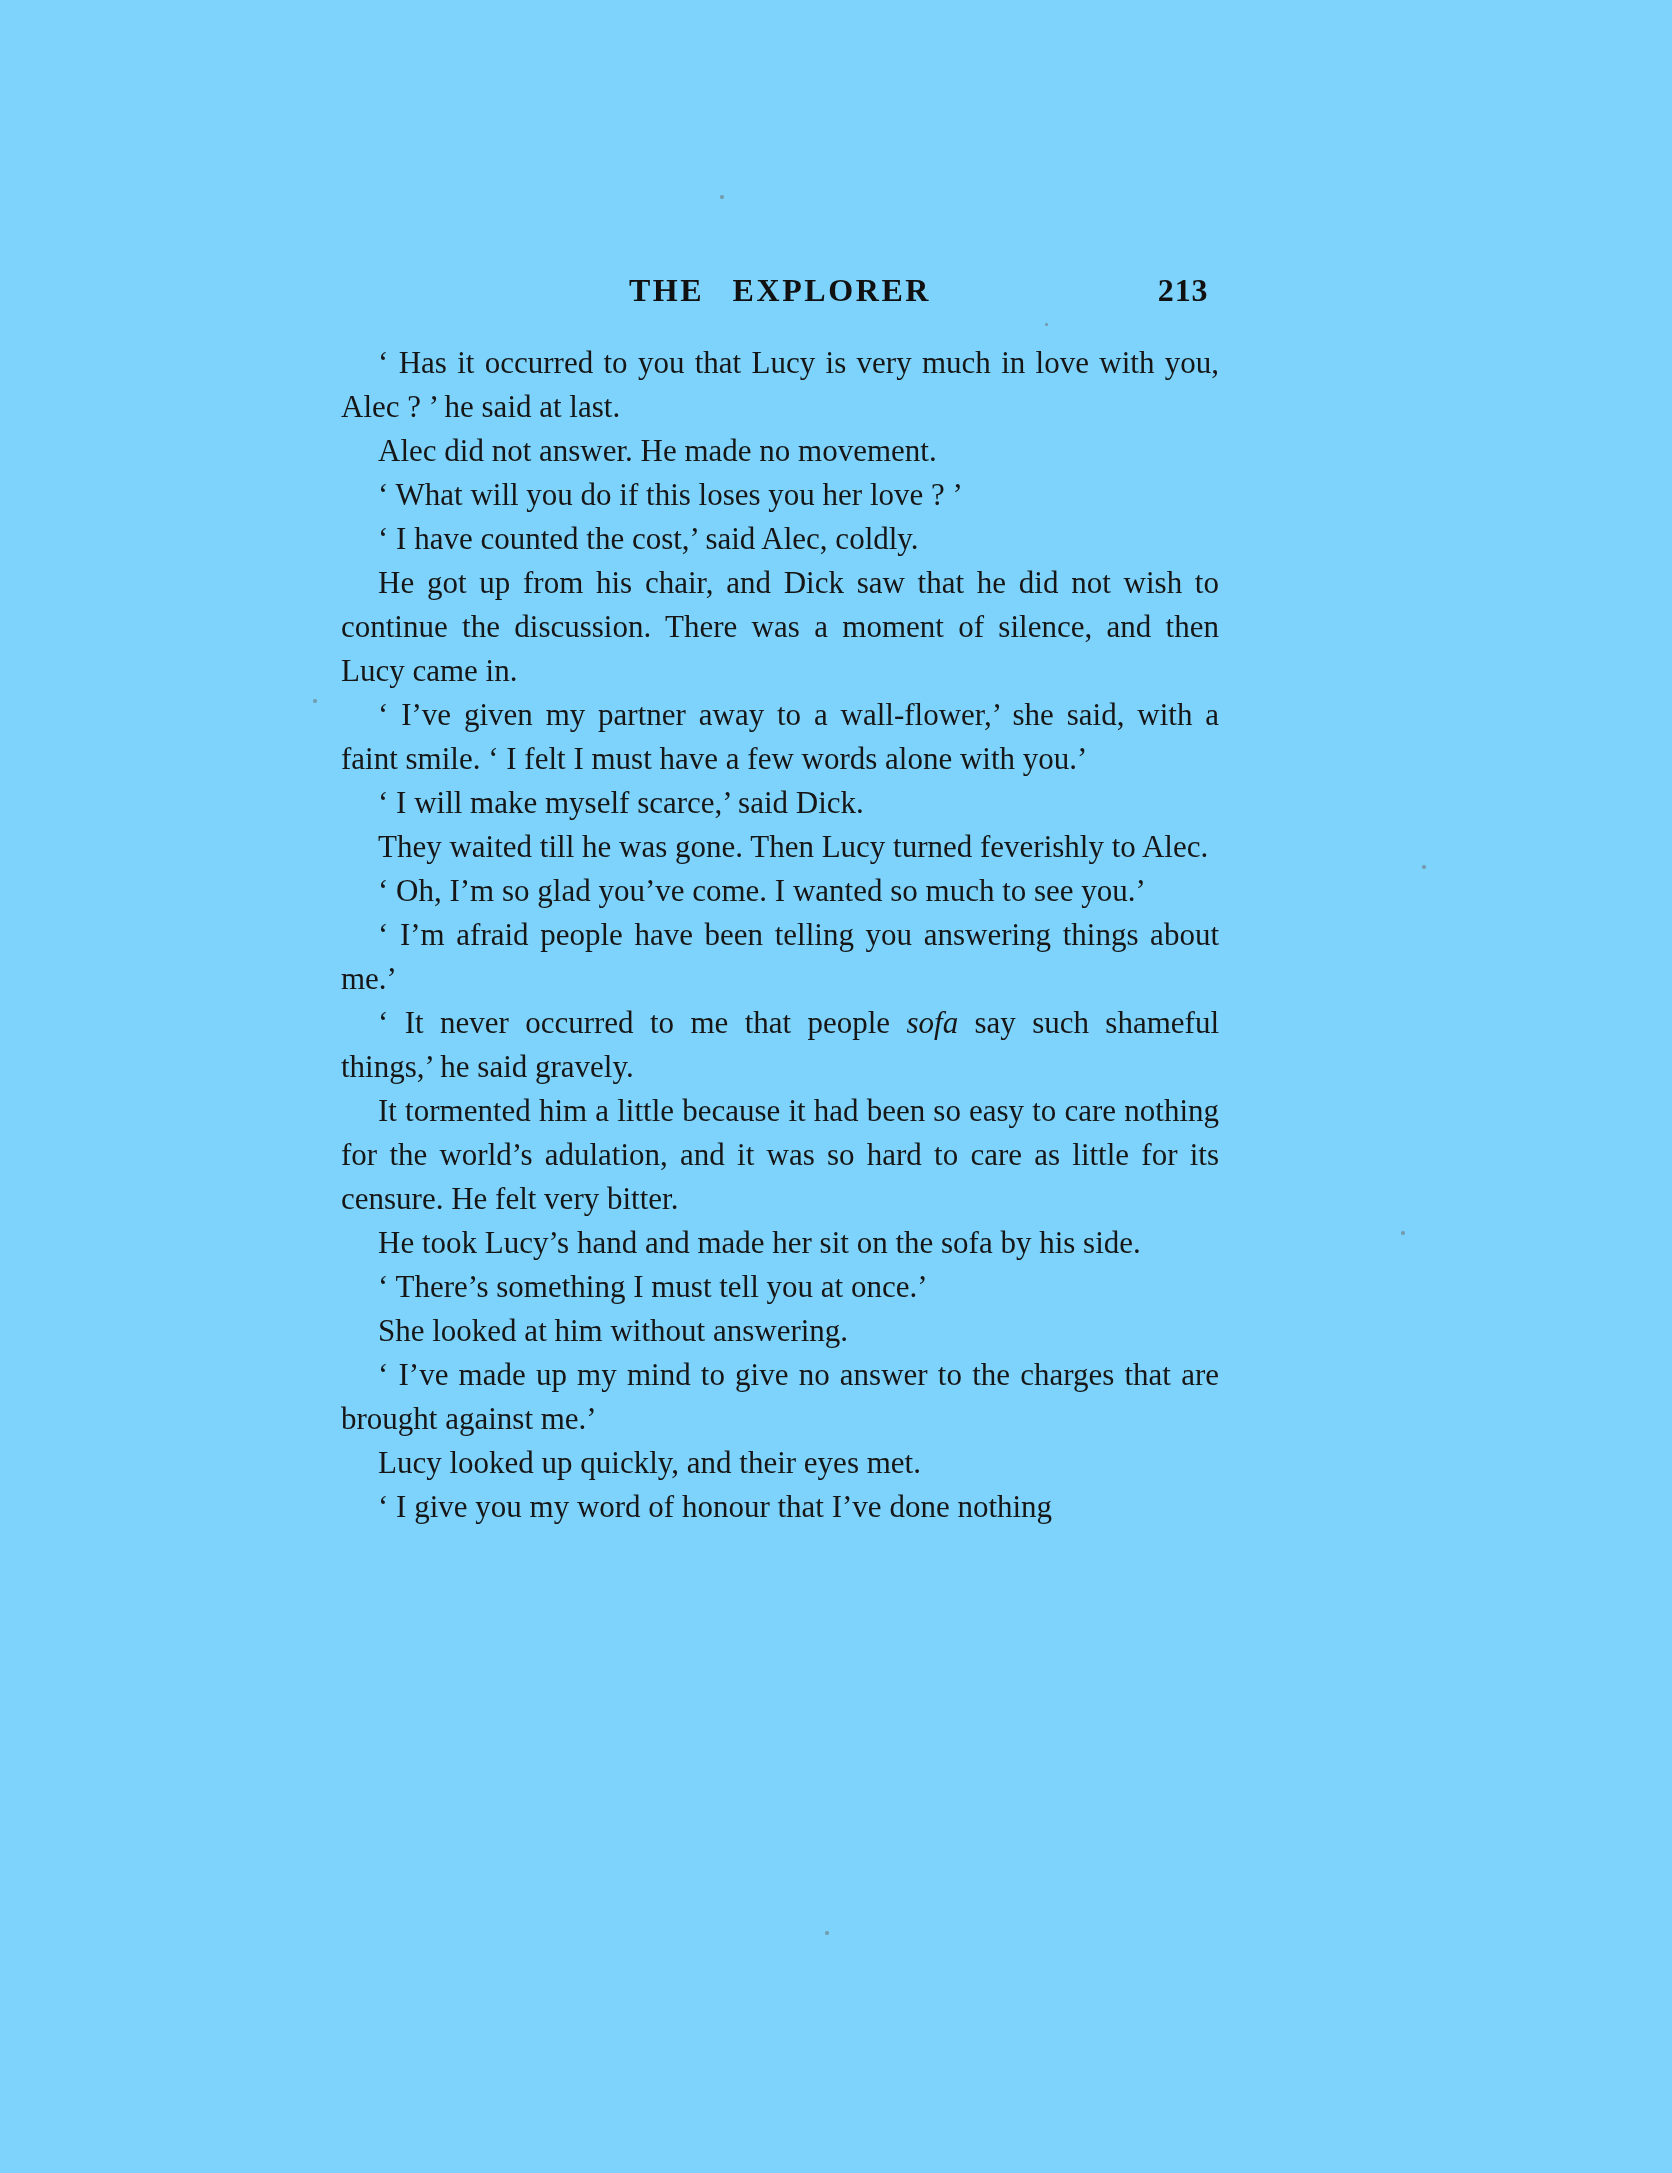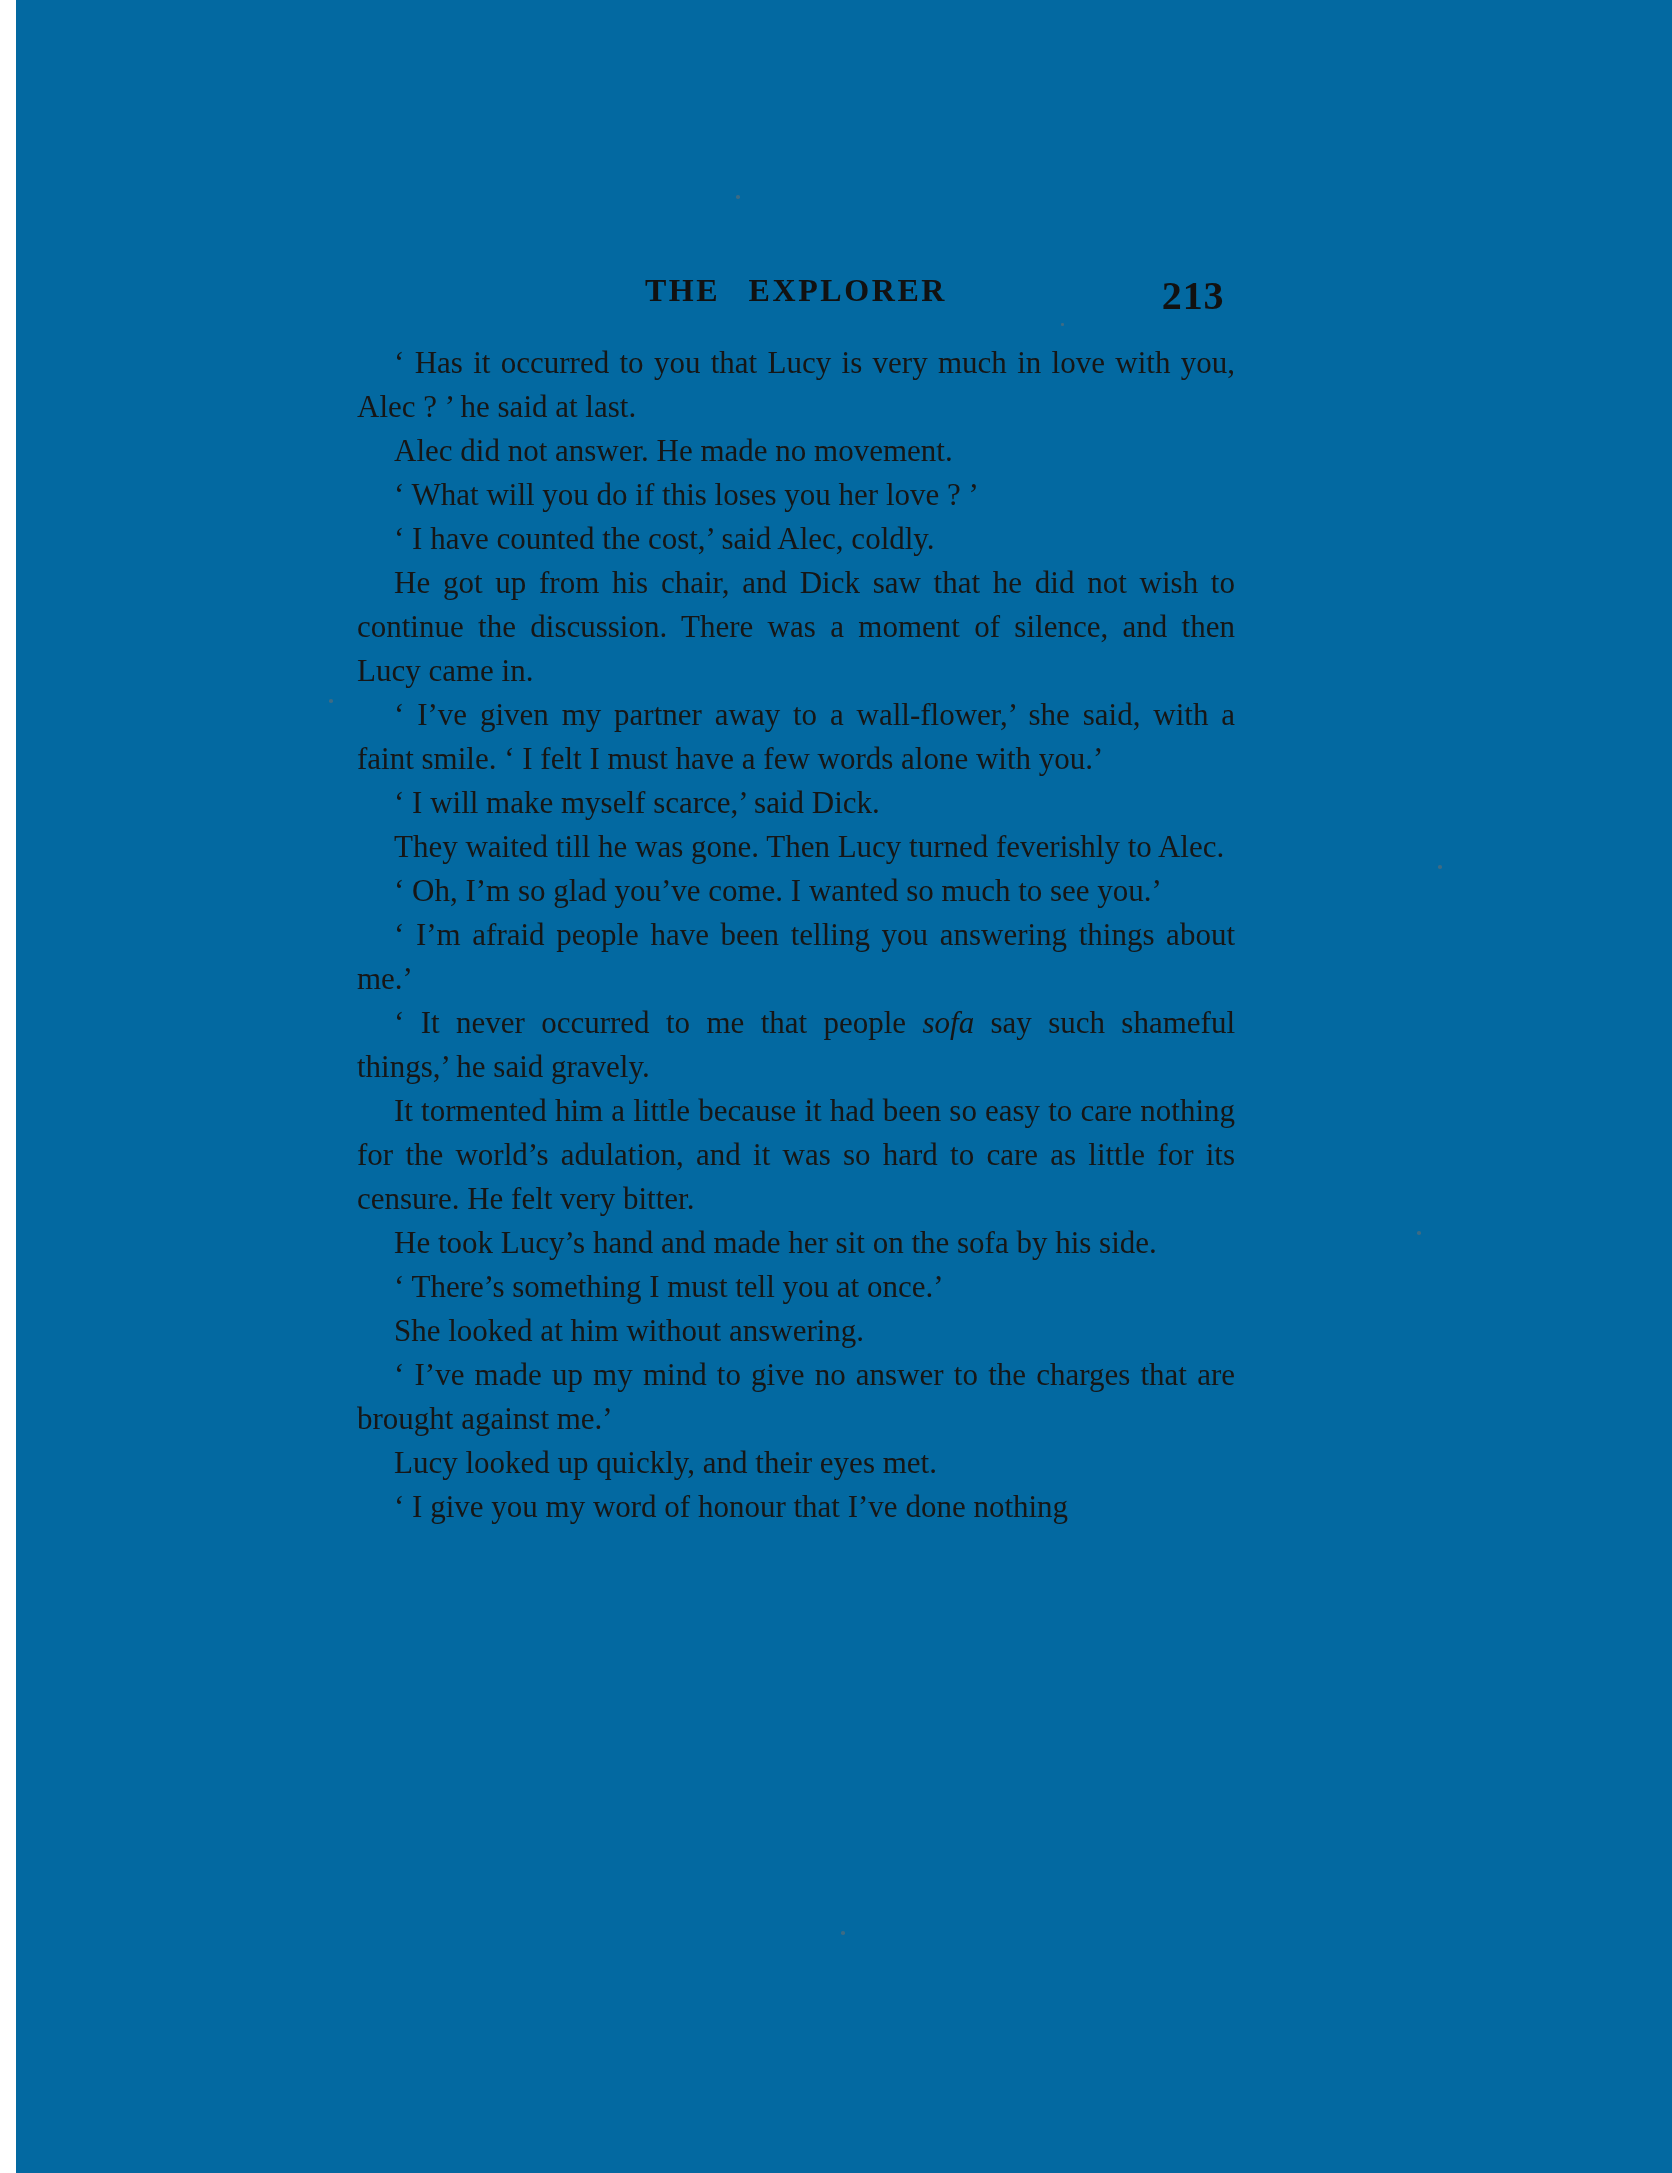--- a/index.html
+++ b/index.html
@@ -11,22 +11,21 @@
     width: 1672px;
     height: 2173px;
     position: relative;
     font-family: "Liberation Serif", "DejaVu Serif", serif;
     color: #161616;
     overflow: hidden;
   }
   .page {
     position: absolute;
     inset: 0;
-    background: #0369a1;
-    margin-left: 16px;
+    background: #7dd3fc;
   }
   .text-column {
     position: absolute;
     left: 341px;
     top: 272px;
     width: 878px;
   }
   .page-header {
     position: relative;
     height: 46px;
@@ -39,21 +38,21 @@
     font-size: 32px;
     letter-spacing: 2.6px;
     word-spacing: 17.6px;
     color: #111111;
   }
   .page-number {
     position: absolute;
     right: 10.5px;
     top: 0;
     font-weight: bold;
-    font-size: 40px;
+    font-size: 32px;
     letter-spacing: 0.9px;
     color: #111111;
   }
   .page-body p.para {
     margin: 0;
     padding: 0;
     font-size: 31px;
     line-height: 44px;
     text-align: justify;
     text-indent: 37px;

